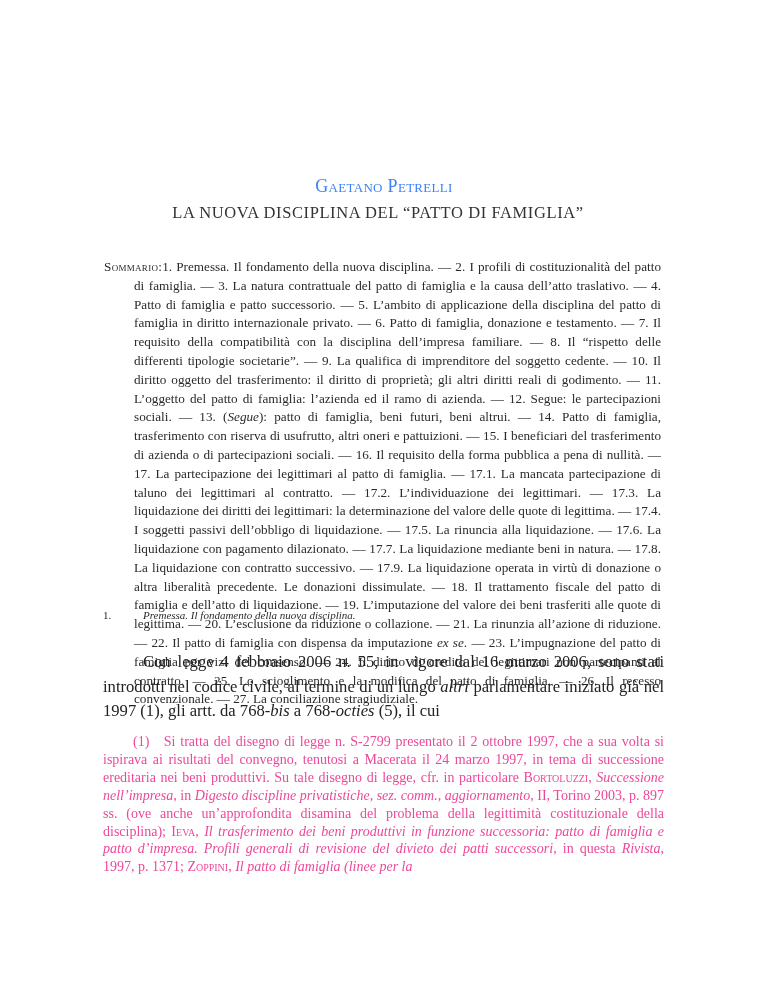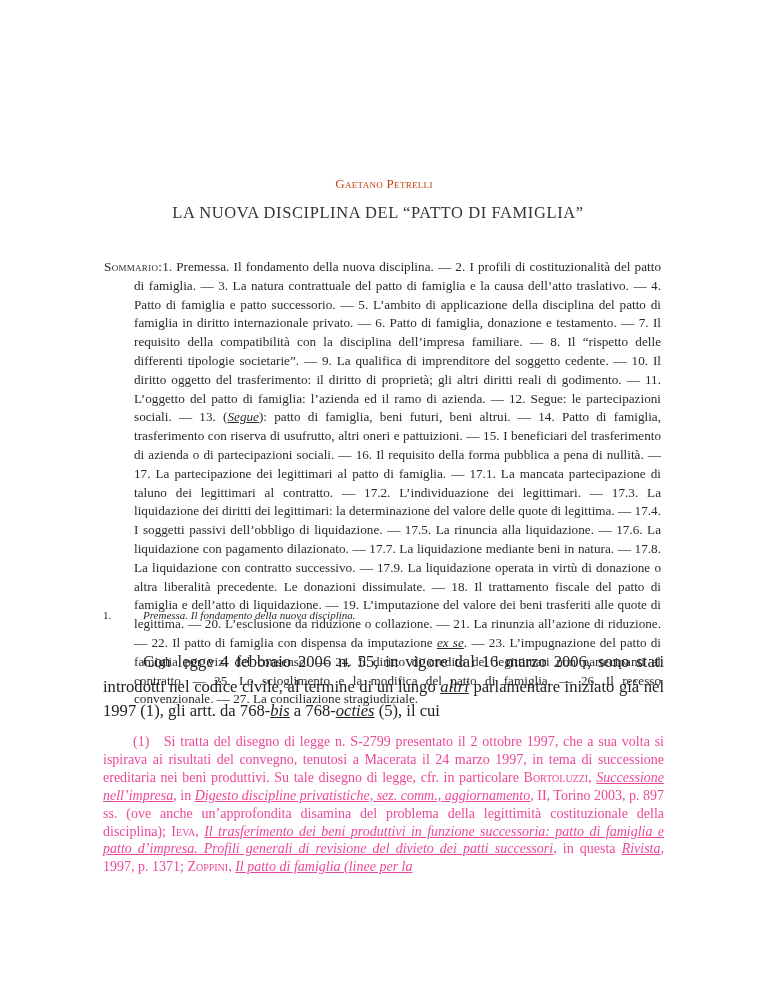--- a/index.html
+++ b/index.html
@@ -3,21 +3,21 @@
   <meta charset="utf-8">
   <style>
     html, body { margin: 0; padding: 0; background: #ffffff; }
     body {
       width: 768px; height: 994px; position: relative; overflow: hidden;
       font-family: "Liberation Serif", "DejaVu Serif", serif;
       color: #2a2a2a;
     }
     .author {
       position: absolute; top: 176px; left: 0; width: 768px; text-align: center;
-      font-size: 13px; font-variant: small-caps; letter-spacing: 0.3px; color: #c2410c; font-family: Liberation Serif, serif;
+      font-size: 18px; font-variant: small-caps; letter-spacing: 0.3px; color: #3b82f6; font-family: Liberation Serif, serif;
     }
     .title {
       position: absolute; top: 203px; left: 0; width: 756px; text-align: center;
       font-size: 16.5px; letter-spacing: 0.6px; color: #333;
     }
     .summary {
       position: absolute; top: 258px; left: 104px; width: 557px;
       font-size: 13.2px; line-height: 18.8px; text-align: justify;
       text-indent: -30px; padding-left: 30px; box-sizing: border-box;
       color: #2a2a2a;
@@ -33,21 +33,21 @@
       position: absolute; top: 650px; left: 103px; width: 561px;
       font-size: 16.6px; line-height: 24.5px; text-align: justify; color: #222;
       text-indent: 40px;
     }
     .footnotes {
       position: absolute; top: 733px; left: 103px; width: 561px;
       font-size: 14px; line-height: 17.9px; text-align: justify; color: #ec4899;
       text-indent: 30px;
     }
     .sc { font-variant: small-caps; }
-    i { font-style: italic; text-decoration: underline; }
+    i { font-style: italic; }
   </style>
 </head>
 <body>
 
 <div class="author">Gaetano Petrelli</div>
 <div class="title">LA NUOVA DISCIPLINA DEL “PATTO DI FAMIGLIA”</div>
 
 <div class="summary"><span class="label">Sommario:</span><span>1. Premessa. Il fondamento della nuova disciplina. — 2. I profili di costituzionalità del patto di famiglia. — 3. La natura contrattuale del patto di famiglia e la causa dell’atto traslativo. — 4. Patto di famiglia e patto successorio. — 5. L’ambito di applicazione della disciplina del patto di famiglia in diritto internazionale privato. — 6. Patto di famiglia, donazione e testamento. — 7. Il requisito della compatibilità con la disciplina dell’impresa familiare. — 8. Il “rispetto delle differenti tipologie societarie”. — 9. La qualifica di imprenditore del soggetto cedente. — 10. Il diritto oggetto del trasferimento: il diritto di proprietà; gli altri diritti reali di godimento. — 11. L’oggetto del patto di famiglia: l’azienda ed il ramo di azienda. — 12. Segue: le partecipazioni sociali. — 13.</span> (<i>Segue</i><span>): patto di famiglia, beni futuri, beni altrui. — 14. Patto di famiglia, trasferimento con riserva di usufrutto, altri oneri e pattuizioni. — 15. I beneficiari del trasferimento di azienda o di partecipazioni sociali. — 16. Il requisito della forma pubblica a pena di nullità. — 17. La partecipazione dei legittimari al patto di famiglia. — 17.1. La mancata partecipazione di taluno dei legittimari al contratto. — 17.2. L’individuazione dei legittimari. — 17.3. La liquidazione dei diritti dei legittimari: la determinazione del valore delle quote di legittima. — 17.4. I soggetti passivi dell’obbligo di liquidazione. — 17.5. La rinuncia alla liquidazione. — 17.6. La liquidazione con pagamento dilazionato. — 17.7. La liquidazione mediante beni in natura. — 17.8. La liquidazione con contratto successivo. — 17.9. La liquidazione operata in virtù di donazione o altra liberalità precedente. Le donazioni dissimulate. — 18. Il trattamento fiscale del patto di famiglia e dell’atto di liquidazione. — 19. L’imputazione del valore dei beni trasferiti alle quote di legittima. — 20. L’esclusione da riduzione o collazione. — 21. La rinunzia all’azione di riduzione. — 22. Il patto di famiglia con dispensa da imputazione </span><i>ex se</i><span>. — 23. L’impugnazione del patto di famiglia per vizi del consenso. — 24. Il diritto di credito dei legittimari non partecipanti al contratto. — 25. Lo scioglimento e la modifica del patto di famiglia. — 26. Il recesso convenzionale. — 27. La conciliazione stragiudiziale.</span></div>
 
 <div class="section-heading"><span class="num">1.</span><span class="text">Premessa. Il fondamento della nuova disciplina.</span></div>

